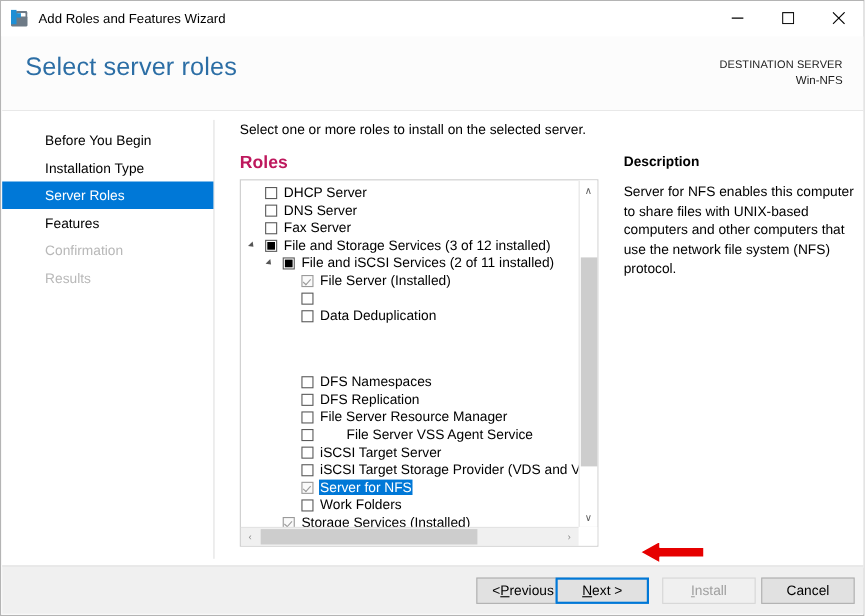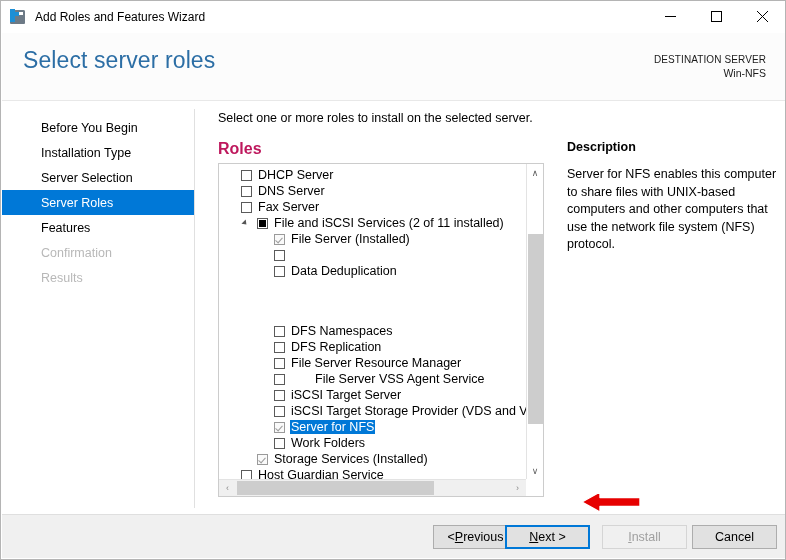--- a/index.html
+++ b/index.html
@@ -434,23 +434,20 @@
   <div class="body-area">
     <div class="divider-v"></div>
 
     <div class="sidebar" id="sidebar">
         <div class="nav-item">
           <span>Before You Begin</span>
         </div>
         <div class="nav-item">
           <span>Installation Type</span>
         </div>
-        <div class="nav-item">
-          <span>Server Selection</span>
-        </div>
         <div class="nav-item active">
           <span>Server Roles</span>
         </div>
         <div class="nav-item">
           <span>Features</span>
         </div>
         <div class="nav-item disabled">
           <span>Confirmation</span>
         </div>
         <div class="nav-item disabled">
@@ -471,20 +468,25 @@
                 <span class="cb"></span>
                 <span class="tree-label">DHCP Server</span>
               </div>
               <div class="tree-row" style="padding-left: 22px;">
                 <span class="cb"></span>
                 <span class="tree-label">DNS Server</span>
               </div>
               <div class="tree-row" style="padding-left: 22px;">
                 <span class="cb"></span>
                 <span class="tree-label">Fax Server</span>
+              </div>
+              <div class="tree-row" style="padding-left: 22px;">
+                <span class="expander" style="left: 8px;"></span>
+                <span class="cb partial"></span>
+                <span class="tree-label">File and Storage Services (3 of 12 installed)</span>
               </div>
               <div class="tree-row" style="padding-left: 38px;">
                 <span class="expander" style="left: 24px;"></span>
                 <span class="cb partial"></span>
                 <span class="tree-label">File and iSCSI Services (2 of 11 installed)</span>
               </div>
               <div class="tree-row" style="padding-left: 55px;">
                 <span class="cb installed"></span>
                 <span class="tree-label">File Server (Installed)</span>
               </div>

